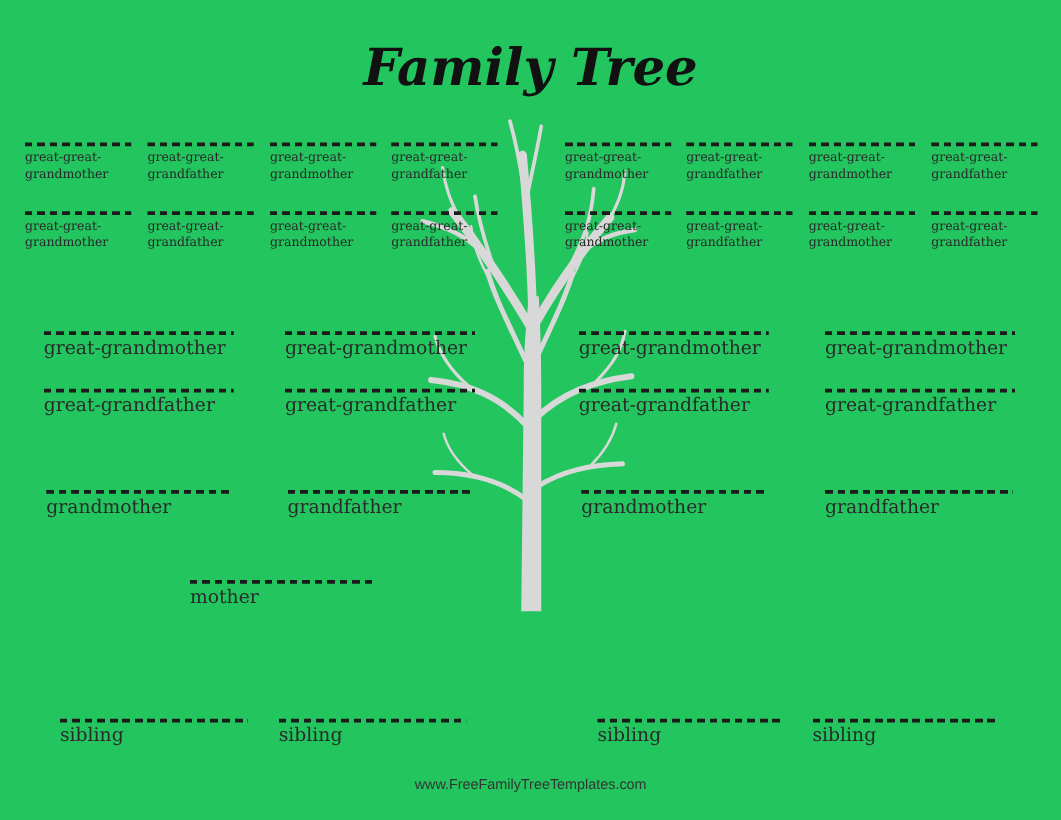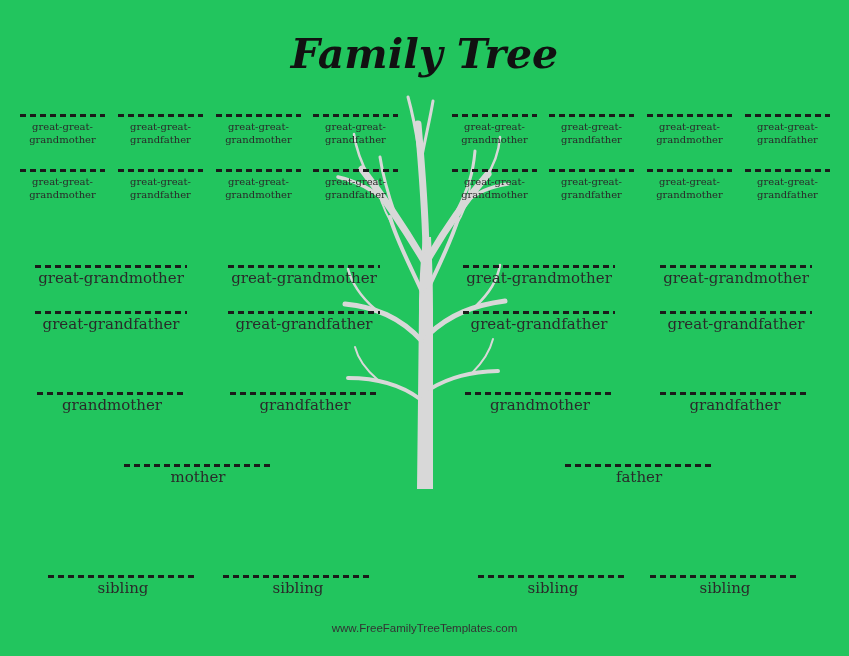--- a/index.html
+++ b/index.html
@@ -29,21 +29,20 @@
   }
   .entry{
     position:absolute;
     z-index:2;
   }
   .dash{
     height:3px;
     background:repeating-linear-gradient(90deg,#1b1b1b 0 6px,transparent 6px 10px);
   }
   .lbl{
-    text-align:center;
     color:#2a2a2a;
     margin-top:3px;
     font-family:"DejaVu Serif", serif;
   }
   .sm .lbl{font-size:10px;line-height:13px;}
   .md .lbl{font-size:15px;line-height:14px;}
   .footer{
     position:absolute;
     left:0;right:0;top:622px;
     text-align:center;
@@ -206,28 +205,24 @@
     </div>
   <div class="entry md" style="left:465px;top:392px;width:150px">
       <div class="dash"></div>
       <div class="lbl">grandmother</div>
     </div>
   <div class="entry md" style="left:660px;top:392px;width:150px">
       <div class="dash"></div>
       <div class="lbl">grandfather</div>
     </div>
 
-  <div class="entry md" style="left:124px;top:464px;width:148px">
+  <div class="entry md" style="left:152px;top:464px;width:148px">
       <div class="dash"></div>
       <div class="lbl">mother</div>
     </div>
-  <div class="entry md" style="left:565px;top:464px;width:148px">
-      <div class="dash"></div>
-      <div class="lbl">father</div>
-    </div>
 
 
   <div class="entry md" style="left:48px;top:575px;width:150px">
       <div class="dash"></div>
       <div class="lbl">sibling</div>
     </div>
   <div class="entry md" style="left:223px;top:575px;width:150px">
       <div class="dash"></div>
       <div class="lbl">sibling</div>
     </div>

